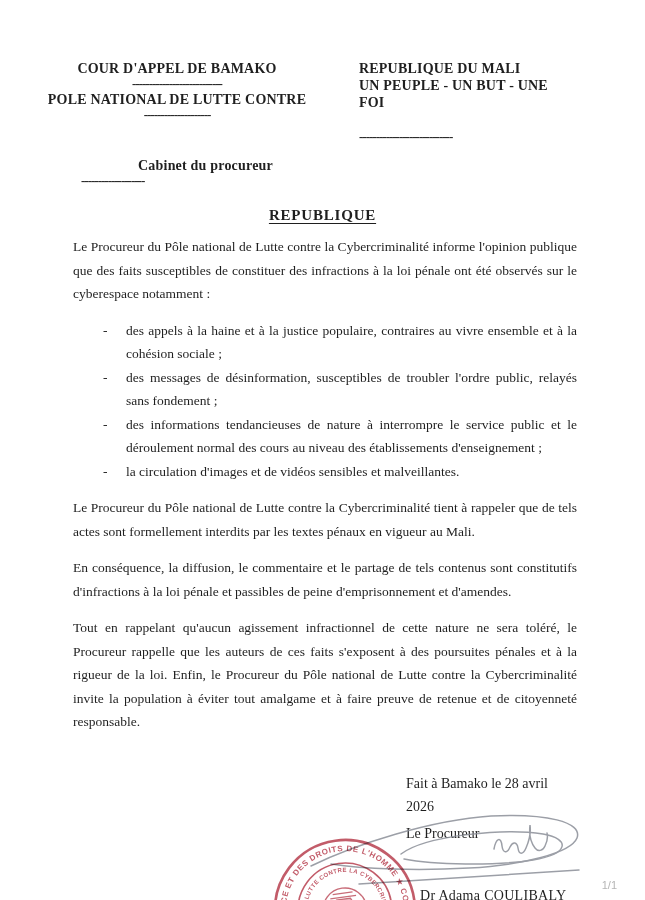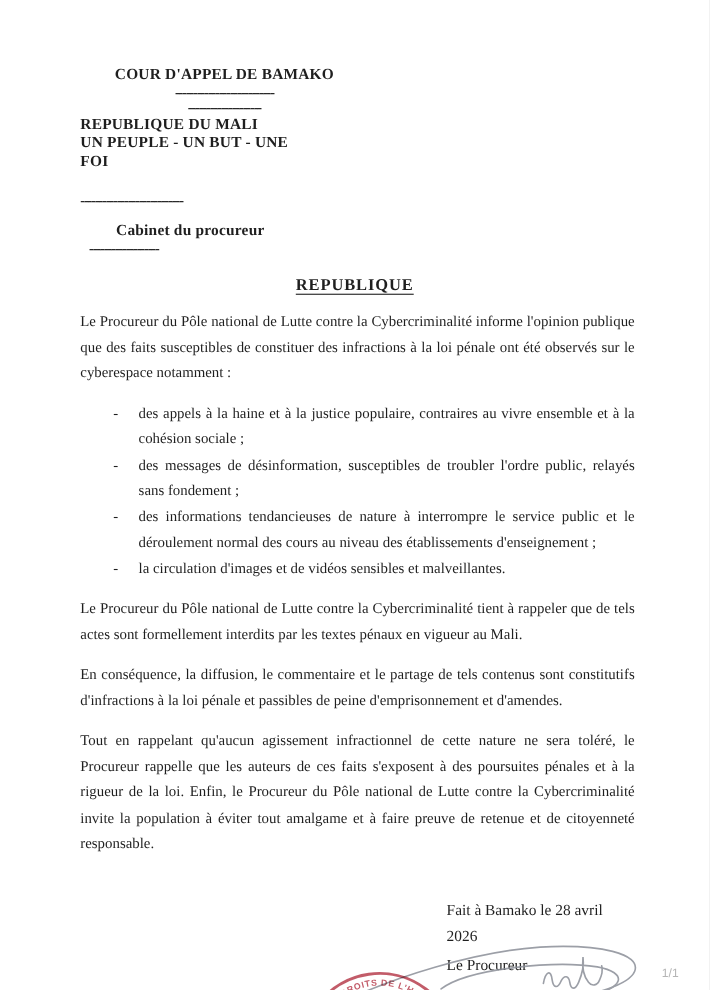--- a/index.html
+++ b/index.html
@@ -10,22 +10,21 @@
     margin: 0 auto;
     background: #ffffff;
     overflow: hidden;
     font-family: "Liberation Serif", serif;
     color: #1f1f1f;
   }
   
   .header-row {
     display: flex;
     justify-content: space-between;
-    padding: 60px 68px 0 73px;
-    flex-direction: column;
+    padding: 60px 68px 0 46px;
   }
   .header-left  { width: 262px; text-align: center; }
   .header-right { width: 218px; text-align: left; }
   .hline {
     font-weight: bold;
     font-size: 14px;
     line-height: 17px;
     letter-spacing: 0.2px;
   }
   .sep {
@@ -33,21 +32,21 @@
     font-size: 13px;
     line-height: 14px;
     letter-spacing: -1px;
     color: #222;
   }
   .header-right .sep { margin-top: 19px; }
   .office {
     margin: 13px 0 0 73px;
     width: 200px;
   }
-  .office .hline { text-align: center; }
+  .office .hline { text-align: right; }
   .office .sep   { text-align: left; padding-left: 8px; }
   
   .title {
     margin-top: 19px;
     text-align: center;
     font-weight: bold;
     font-size: 15px;
     letter-spacing: 0.8px;
     text-decoration: underline;
     text-underline-offset: 3px;
@@ -119,20 +118,21 @@
 </style>
 </head>
 <body>
 
 <div class="page">
 
   <div class="header-row">
     <div class="header-left">
       <div class="hline">COUR D'APPEL DE BAMAKO</div>
       <div class="sep">---------------------------</div>
+      <div class="hline">POLE NATIONAL DE LUTTE CONTRE</div>
       <div class="sep">--------------------</div>
     </div>
     <div class="header-right">
       <div class="hline">REPUBLIQUE DU MALI</div>
       <div class="hline">UN PEUPLE - UN BUT - UNE FOI</div>
       <div class="sep">----------------------------</div>
     </div>
   </div>
 
   <div class="office">

